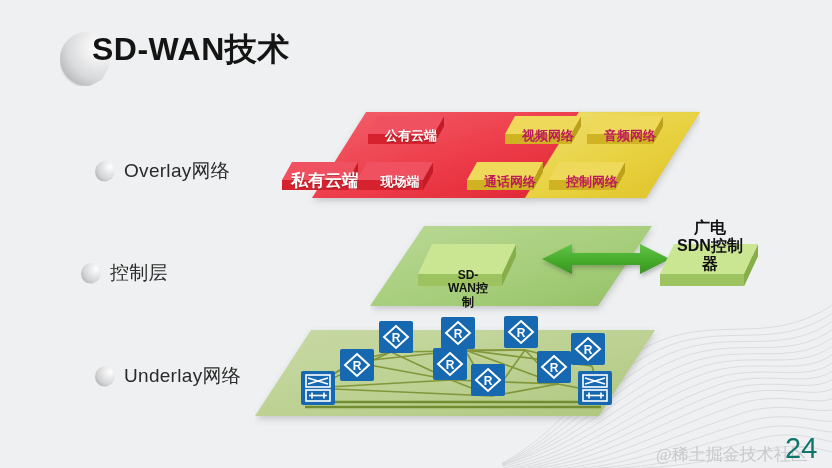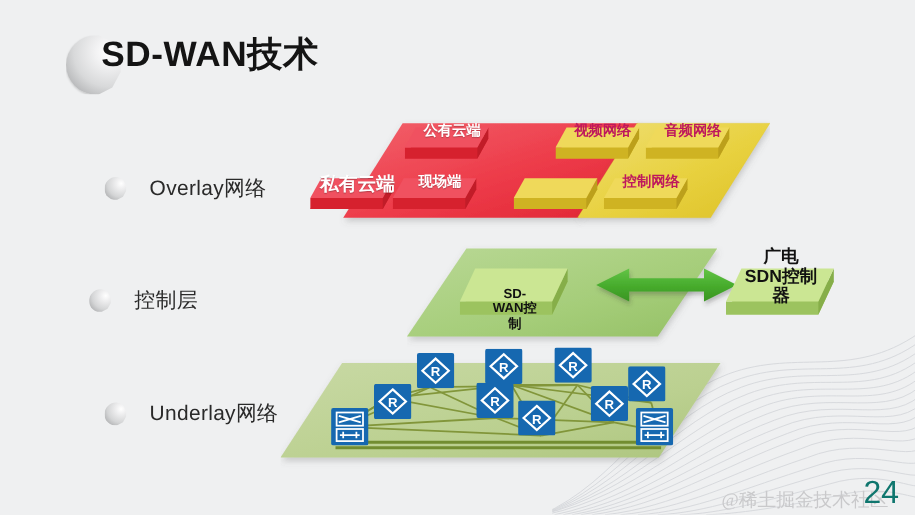--- a/index.html
+++ b/index.html
@@ -21,38 +21,38 @@
     clip-path: polygon(0% 0%, 55% 0%, 78% 12%, 92% 38%, 92% 62%, 78% 88%, 55% 100%, 0% 100%);
     box-shadow:0 1px 2px rgba(0,0,0,.18);
   }
   .title-text{
     position:absolute;left:92px;top:28px;
     font-size:32px;font-weight:bold;color:#141414;letter-spacing:.5px;
     white-space:nowrap;
   }
 
   
-  .row-label{position:absolute;display:flex;align-items:center;gap:20px;}
+  .row-label{position:absolute;display:flex;align-items:center;gap:8px;}
   .row-bullet{
     width:21px;height:21px;border-radius:50%;
     background:radial-gradient(circle at 72% 28%, #ffffff 0%, #f0f0f1 20%, #d4d5d6 58%, #9a9b9d 100%);
     clip-path: polygon(0% 0%, 55% 0%, 80% 13%, 94% 38%, 94% 62%, 80% 87%, 55% 100%, 0% 100%);
     flex:0 0 auto;
   }
   .row-bullet-text{font-size:19px;color:#2a2a2a;white-space:nowrap;letter-spacing:.3px;}
   #label-overlay{left:95px;top:158px;}
   #label-control{left:81px;top:260px;}
   #label-underlay{left:95px;top:363px;}
 
   
   .plane{position:absolute;}
   .blk{position:absolute;}
   .blk-label{
     position:absolute;left:0;top:0;width:100%;height:100%;
-    display:flex;align-items:flex-start;justify-content:center;text-align:center;
+    display:flex;align-items:flex-end;justify-content:center;text-align:center;
     font-weight:bold;line-height:1.12;pointer-events:none;
   }
   .lbl-white{color:#ffffff;text-shadow:0 1px 1px rgba(0,0,0,.25);}
   .lbl-dark{color:#be185d;}
   .lbl-green{color:#111111;}
 
   
   .node{position:absolute;}
 
   
@@ -181,20 +181,23 @@
   <div class="blk-label lbl-dark" style="left:587px;top:112px;width:86px;height:32px;font-size:13px;">
     <span>音频网络</span>
   </div>
 
   <svg class="blk" style="left:467px;top:158px;width:92px;height:42px;" viewBox="0 0 92 42">
     <polygon points="0,32 10,14 76,14 66,32" fill="#cfb322"></polygon>
     <polygon points="0,32 0,22 66,22 66,32" fill="#cfb322"></polygon>
     <polygon points="66,32 66,22 76,4 76,14" fill="#bca01b"></polygon>
     <polygon points="0,22 10,4 76,4 66,22" fill="#efd95a"></polygon>
   </svg>
+  <div class="blk-label lbl-dark" style="left:467px;top:158px;width:86px;height:32px;font-size:13px;">
+    <span>通话网络</span>
+  </div>
 
   <svg class="blk" style="left:549px;top:158px;width:92px;height:42px;" viewBox="0 0 92 42">
     <polygon points="0,32 10,14 76,14 66,32" fill="#cfb322"></polygon>
     <polygon points="0,32 0,22 66,22 66,32" fill="#cfb322"></polygon>
     <polygon points="66,32 66,22 76,4 76,14" fill="#bca01b"></polygon>
     <polygon points="0,22 10,4 76,4 66,22" fill="#efd95a"></polygon>
   </svg>
   <div class="blk-label lbl-dark" style="left:549px;top:158px;width:86px;height:32px;font-size:13px;">
     <span>控制网络</span>
   </div>

